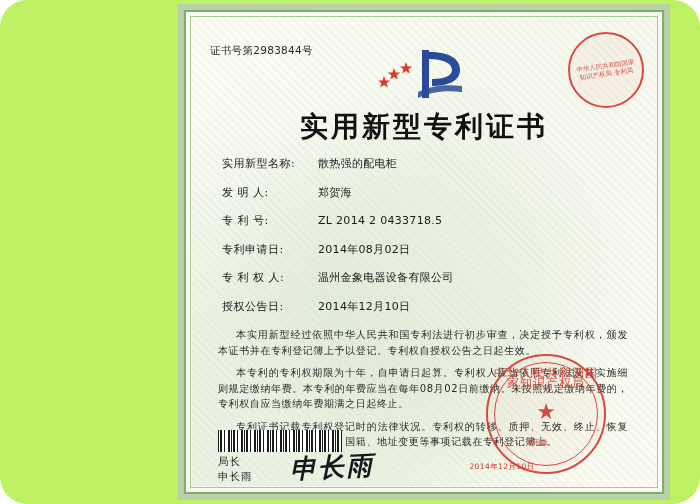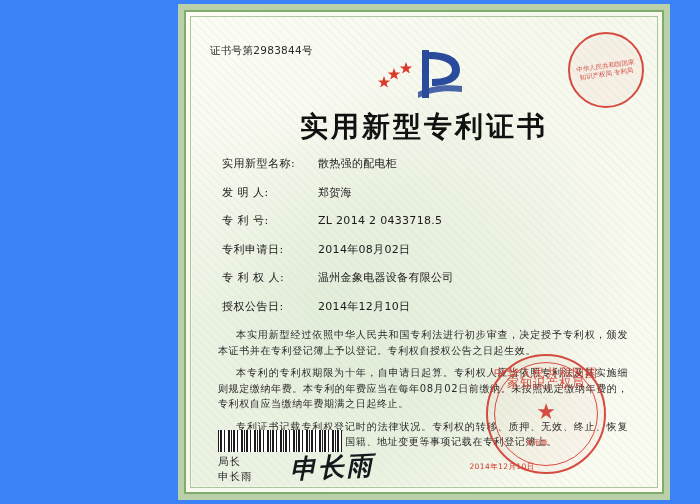--- a/index.html
+++ b/index.html
@@ -12,21 +12,22 @@
     height: 504px;
     overflow: hidden;
     font-family: "DejaVu Sans", "Liberation Sans", sans-serif;
   }
 
   
   .page {
     position: relative;
     width: 700px;
     height: 504px;
-    background: #3b82f6;
+    background: #bef264;
+    border-radius: 27px;
   }
 
   .cert {
     position: absolute;
     left: 178px;
     top: 4px;
     width: 492px;
     height: 496px;
     background: linear-gradient(135deg, #fdfdf6 0%, #f6f8ee 40%, #fbfbf2 100%);
     box-sizing: border-box;

